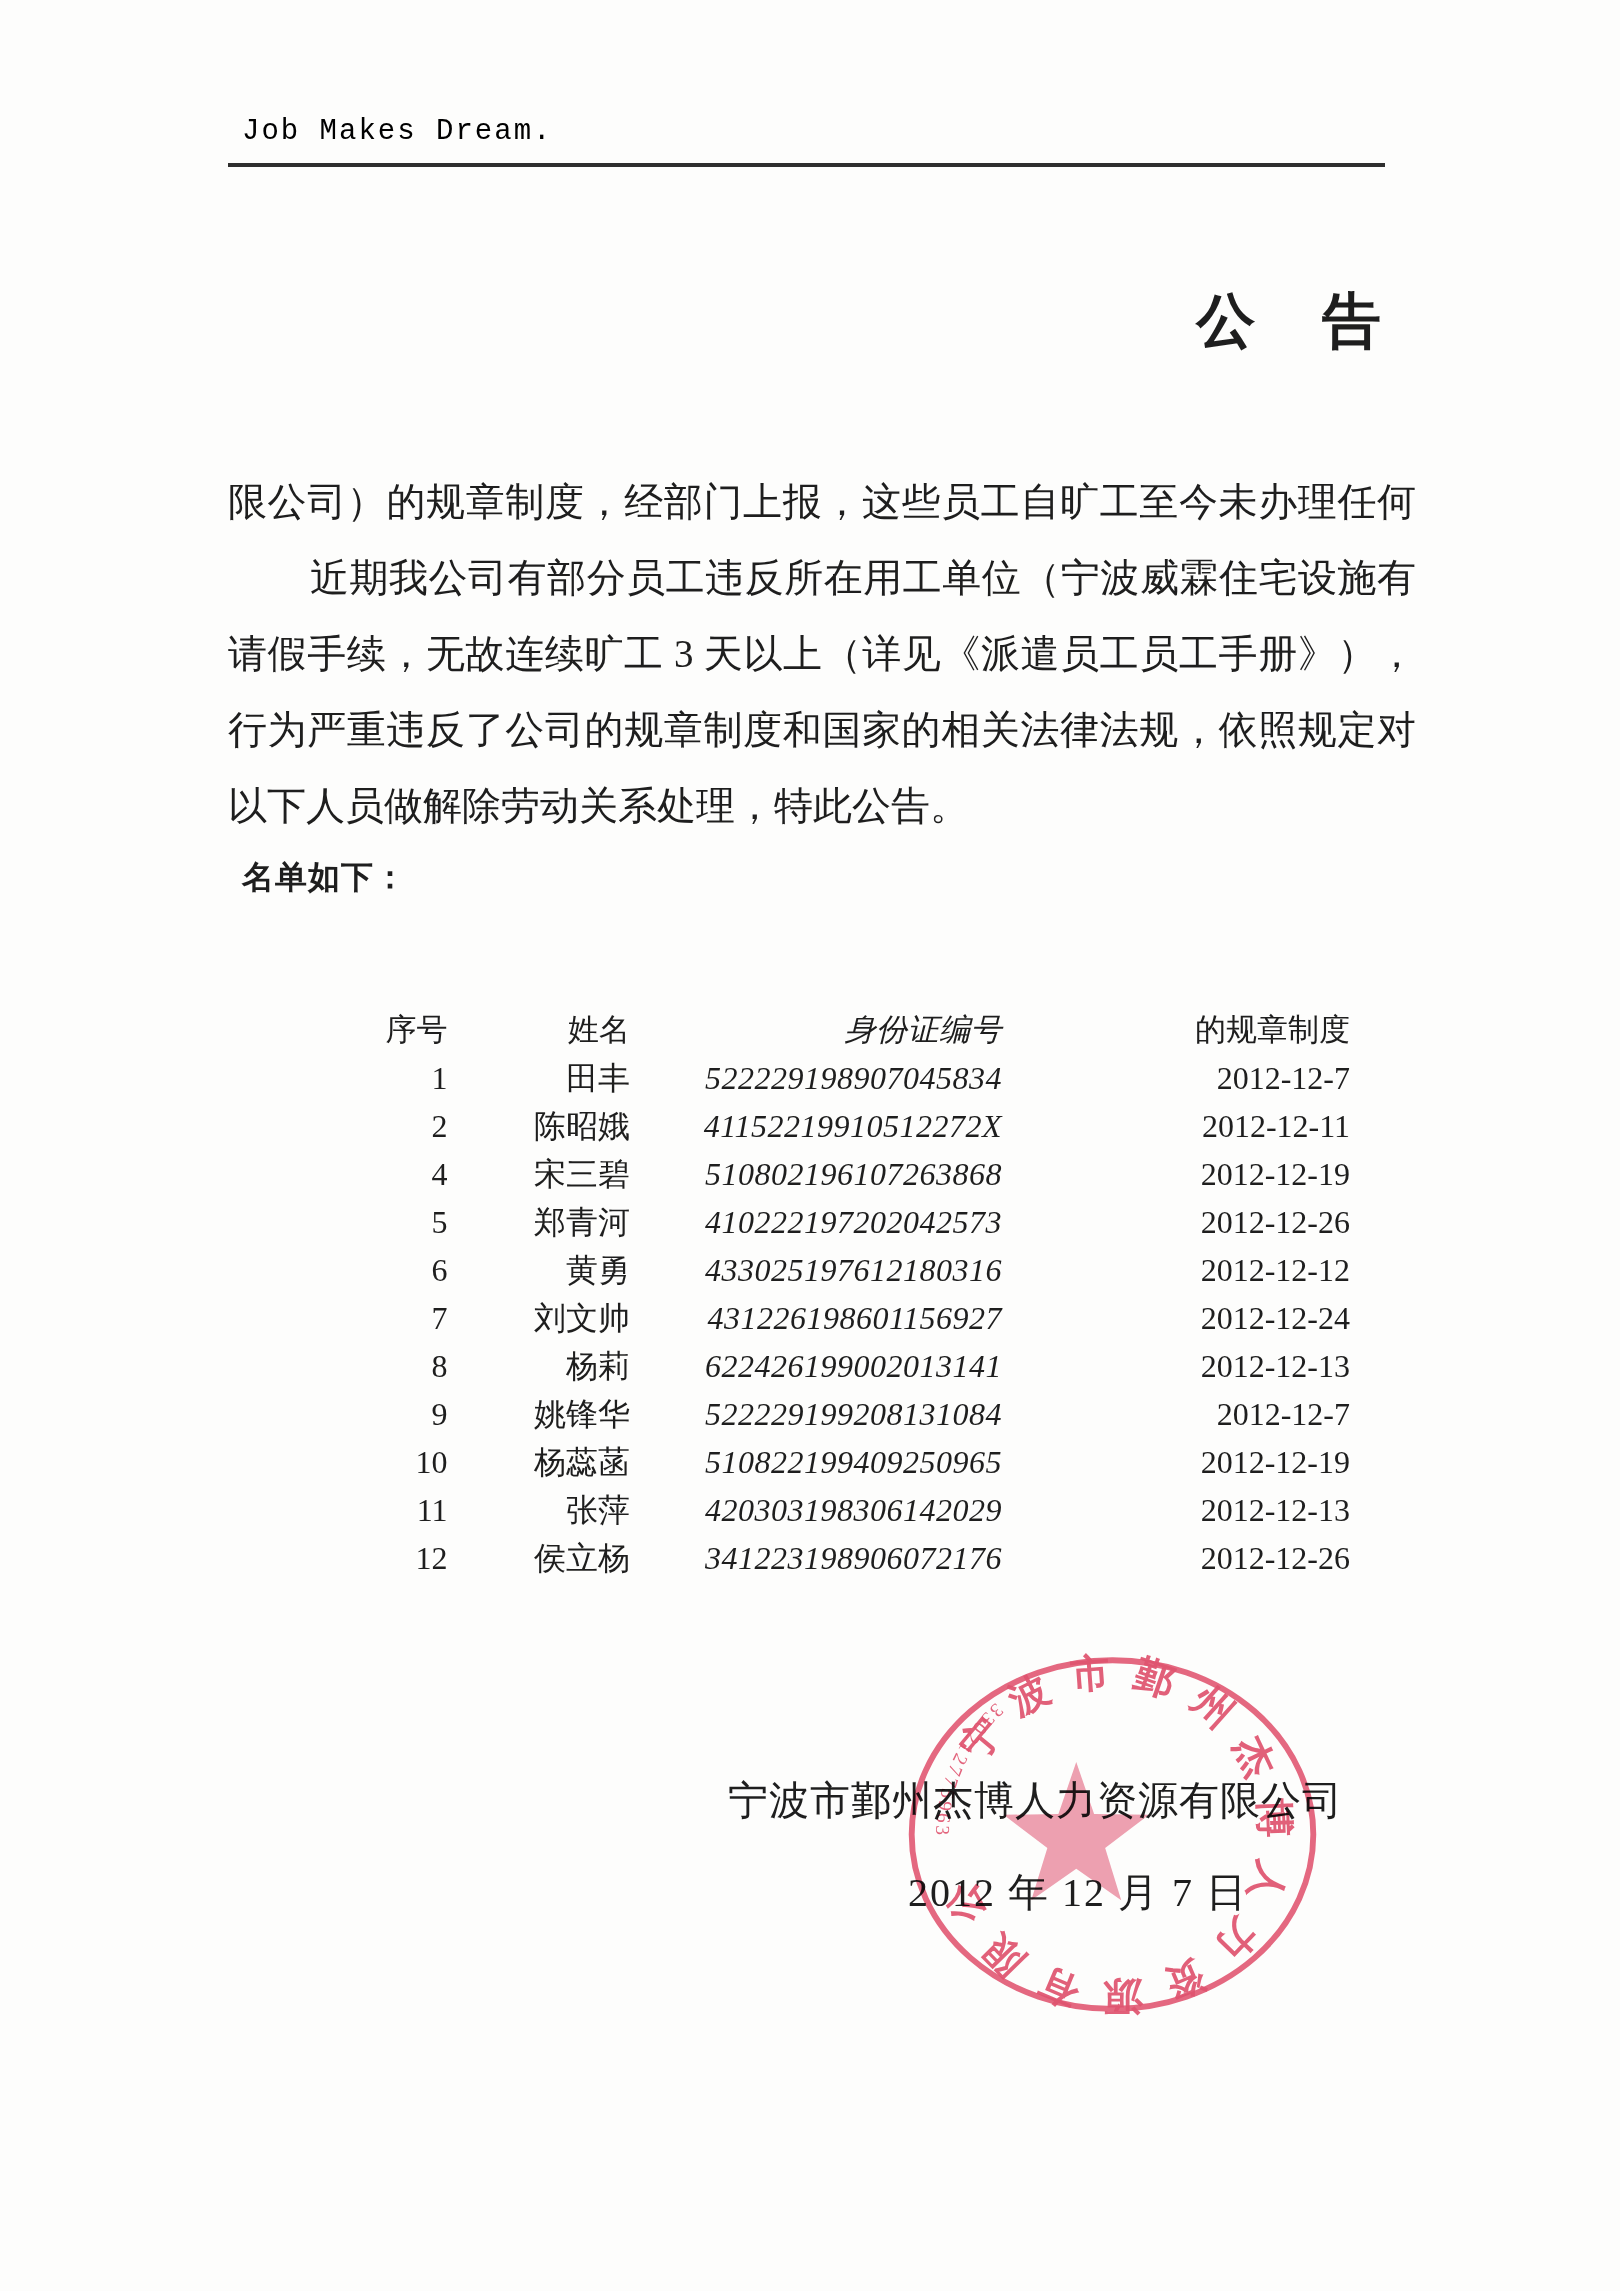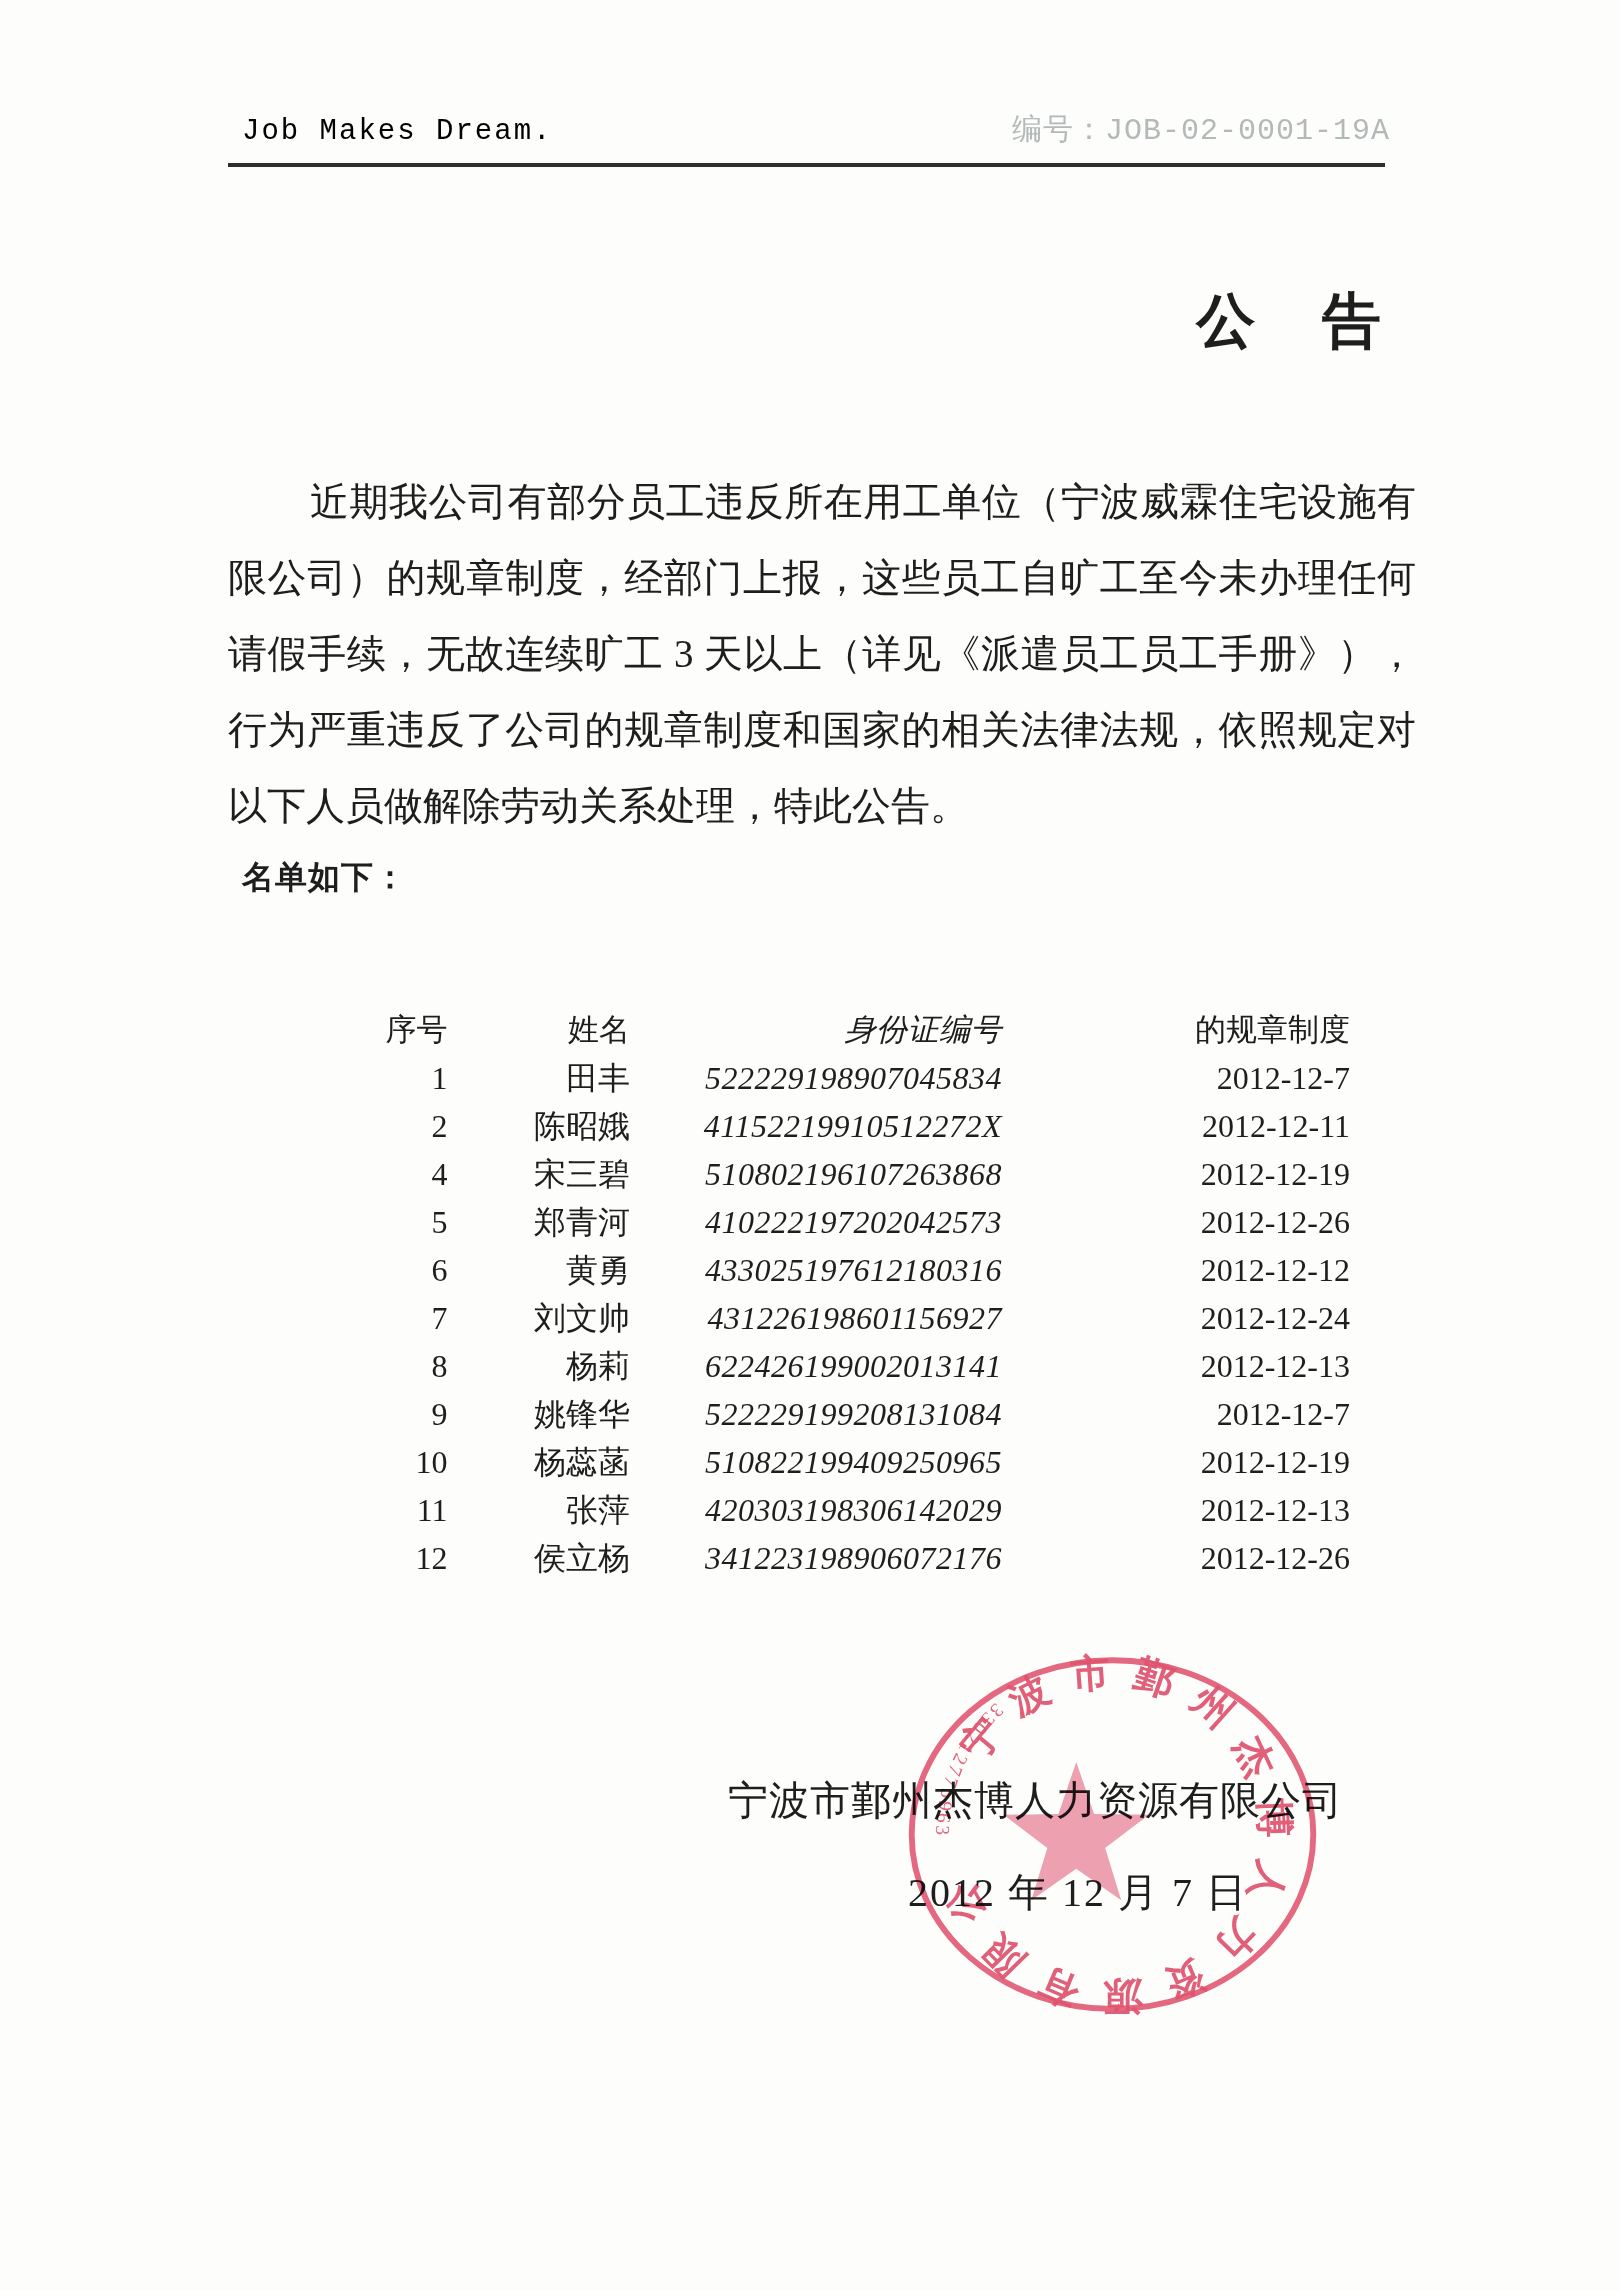--- a/index.html
+++ b/index.html
@@ -62,28 +62,27 @@
     mix-blend-mode:multiply; opacity:0.95; pointer-events:none;
   }
   .seal text { font-family:"Liberation Serif","DejaVu Serif",serif; }
 </style>
 </head>
 <body>
 
 <div class="page">
 
   <div class="hdr-left">Job Makes Dream.</div>
-  <div class="hdr-right">编号：JOB-02-0001-19A</div>
   <div class="hdr-rule"></div>
 
   <h1 class="title">公　告</h1>
 
   <div class="body-text">
+    <div class="bline just">限公司）的规章制度，经部门上报，这些员工自旷工至今未办理任何</div>
     <div class="bline just indent">近期我公司有部分员工违反所在用工单位（宁波威霖住宅设施有</div>
-    <div class="bline just">限公司）的规章制度，经部门上报，这些员工自旷工至今未办理任何</div>
     <div class="bline just">请假手续，无故连续旷工 3 天以上（详见《派遣员工员工手册》），其</div>
     <div class="bline just">行为严重违反了公司的规章制度和国家的相关法律法规，依照规定对</div>
     <div class="bline">以下人员做解除劳动关系处理，特此公告。</div>
   </div>
 
   <div class="list-intro">名单如下：</div>
 
   <div class="table">
     <div class="trow thead">
       <span class="c c1">序号</span>

